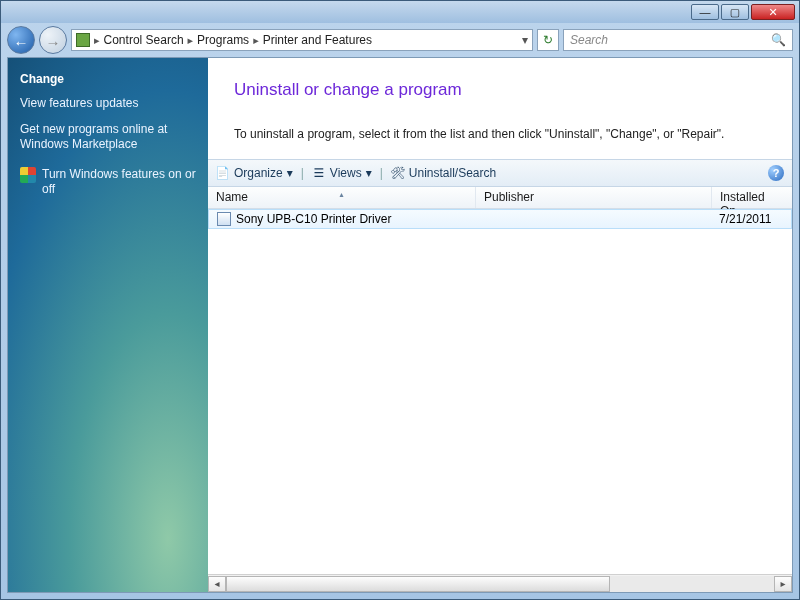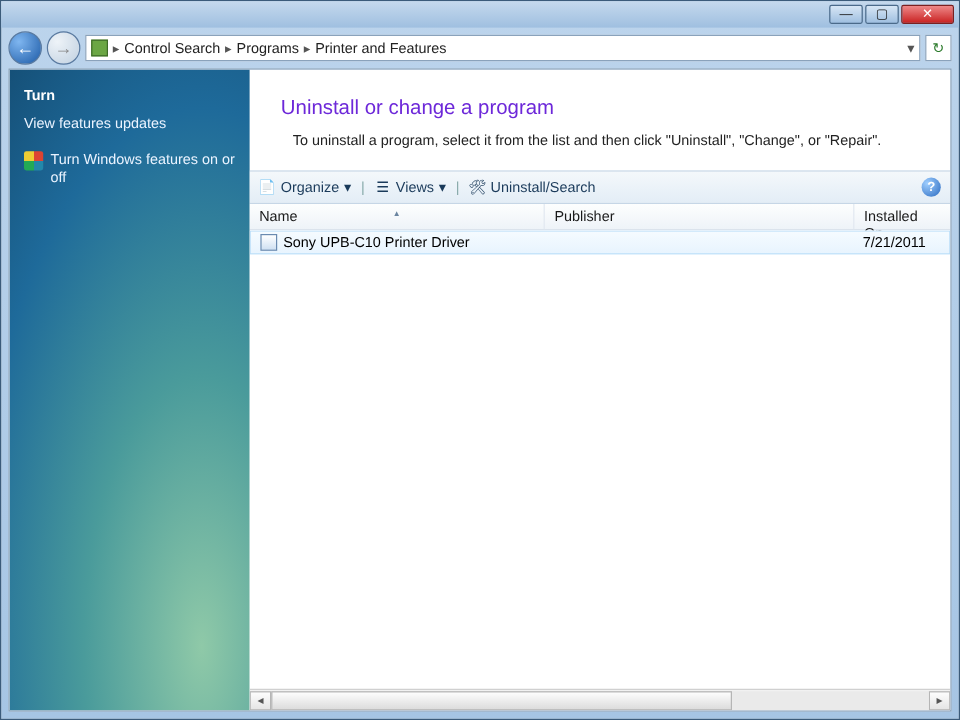--- a/index.html
+++ b/index.html
@@ -150,23 +150,24 @@
     display:flex;
     flex-direction:column;
     overflow:hidden;
   }
   .heading {
     padding: 22px 26px 6px 26px;
     color:#6d28d9;
     font-size: 17px;
   }
   .subtext {
-    padding: 4px 26px 18px 36px;
+    padding: 4px 26px 18px 26px;
     font-size: 12px;
     color:#222;
+    margin-top:17px;
   }
   .toolbar {
     height:28px;
     background: linear-gradient(#f4f8fb,#e3edf6);
     border-top:1px solid #c6d6e6;
     border-bottom:1px solid #c6d6e6;
     display:flex;align-items:center;
     gap:8px;
     padding:0 8px;
     font-size:12px;
@@ -186,21 +187,21 @@
   }
   .colhead {
     height:22px;
     background: linear-gradient(#fdfefe,#eef3f8);
     border-bottom:1px solid #d3dde8;
     display:flex;
     font-size:12px;
     color:#1a1a1a;
   }
   .col { padding:3px 8px; border-right:1px solid #e1e8f0; }
-  .col.name { width:246px; position:relative; }
+  .col.name { width:268px; position:relative; }
   .col.pub { flex:1; }
   .col.inst { width:80px; text-align:left; border-right:none; }
   .sort-caret {
     position:absolute; left:50%; top:3px; transform:translateX(-50%);
     font-size:8px; color:#6a84a0;
   }
   .listview {
     flex:1;
     overflow:hidden;
     background:#fff;
@@ -256,27 +257,32 @@
       <span class="addr-icon"></span>
       <span class="addr-chev">▸</span>
       <span class="addr-part">Control Search</span>
       <span class="addr-chev">▸</span>
       <span class="addr-part">Programs</span>
       <span class="addr-chev">▸</span>
       <span class="addr-part">Printer and Features</span>
       <span class="addr-drop">▾</span>
     </div>
     <div class="refresh">↻</div>
+    <div class="searchbox">
+      <span>Search</span>
+      <span class="mag">🔍</span>
+    </div>
   </div>
 
   <div class="body">
 
     <div class="sidebar">
-      <div class="tasks-hd">Turn</div>
+      <div class="tasks-hd">Change</div>
       <span class="task-link">View features updates</span>
+      <span class="task-link">Get new programs online at Windows Marketplace</span>
       <div class="feature-row">
         <span class="shield-ico"></span>
         <span class="task-link" style="margin:0">Turn Windows features on or off</span>
       </div>
     </div>
 
     <div class="content">
       <div class="heading">Uninstall or change a program</div>
       <div class="subtext">To uninstall a program, select it from the list and then click "Uninstall", "Change", or "Repair".</div>
 

